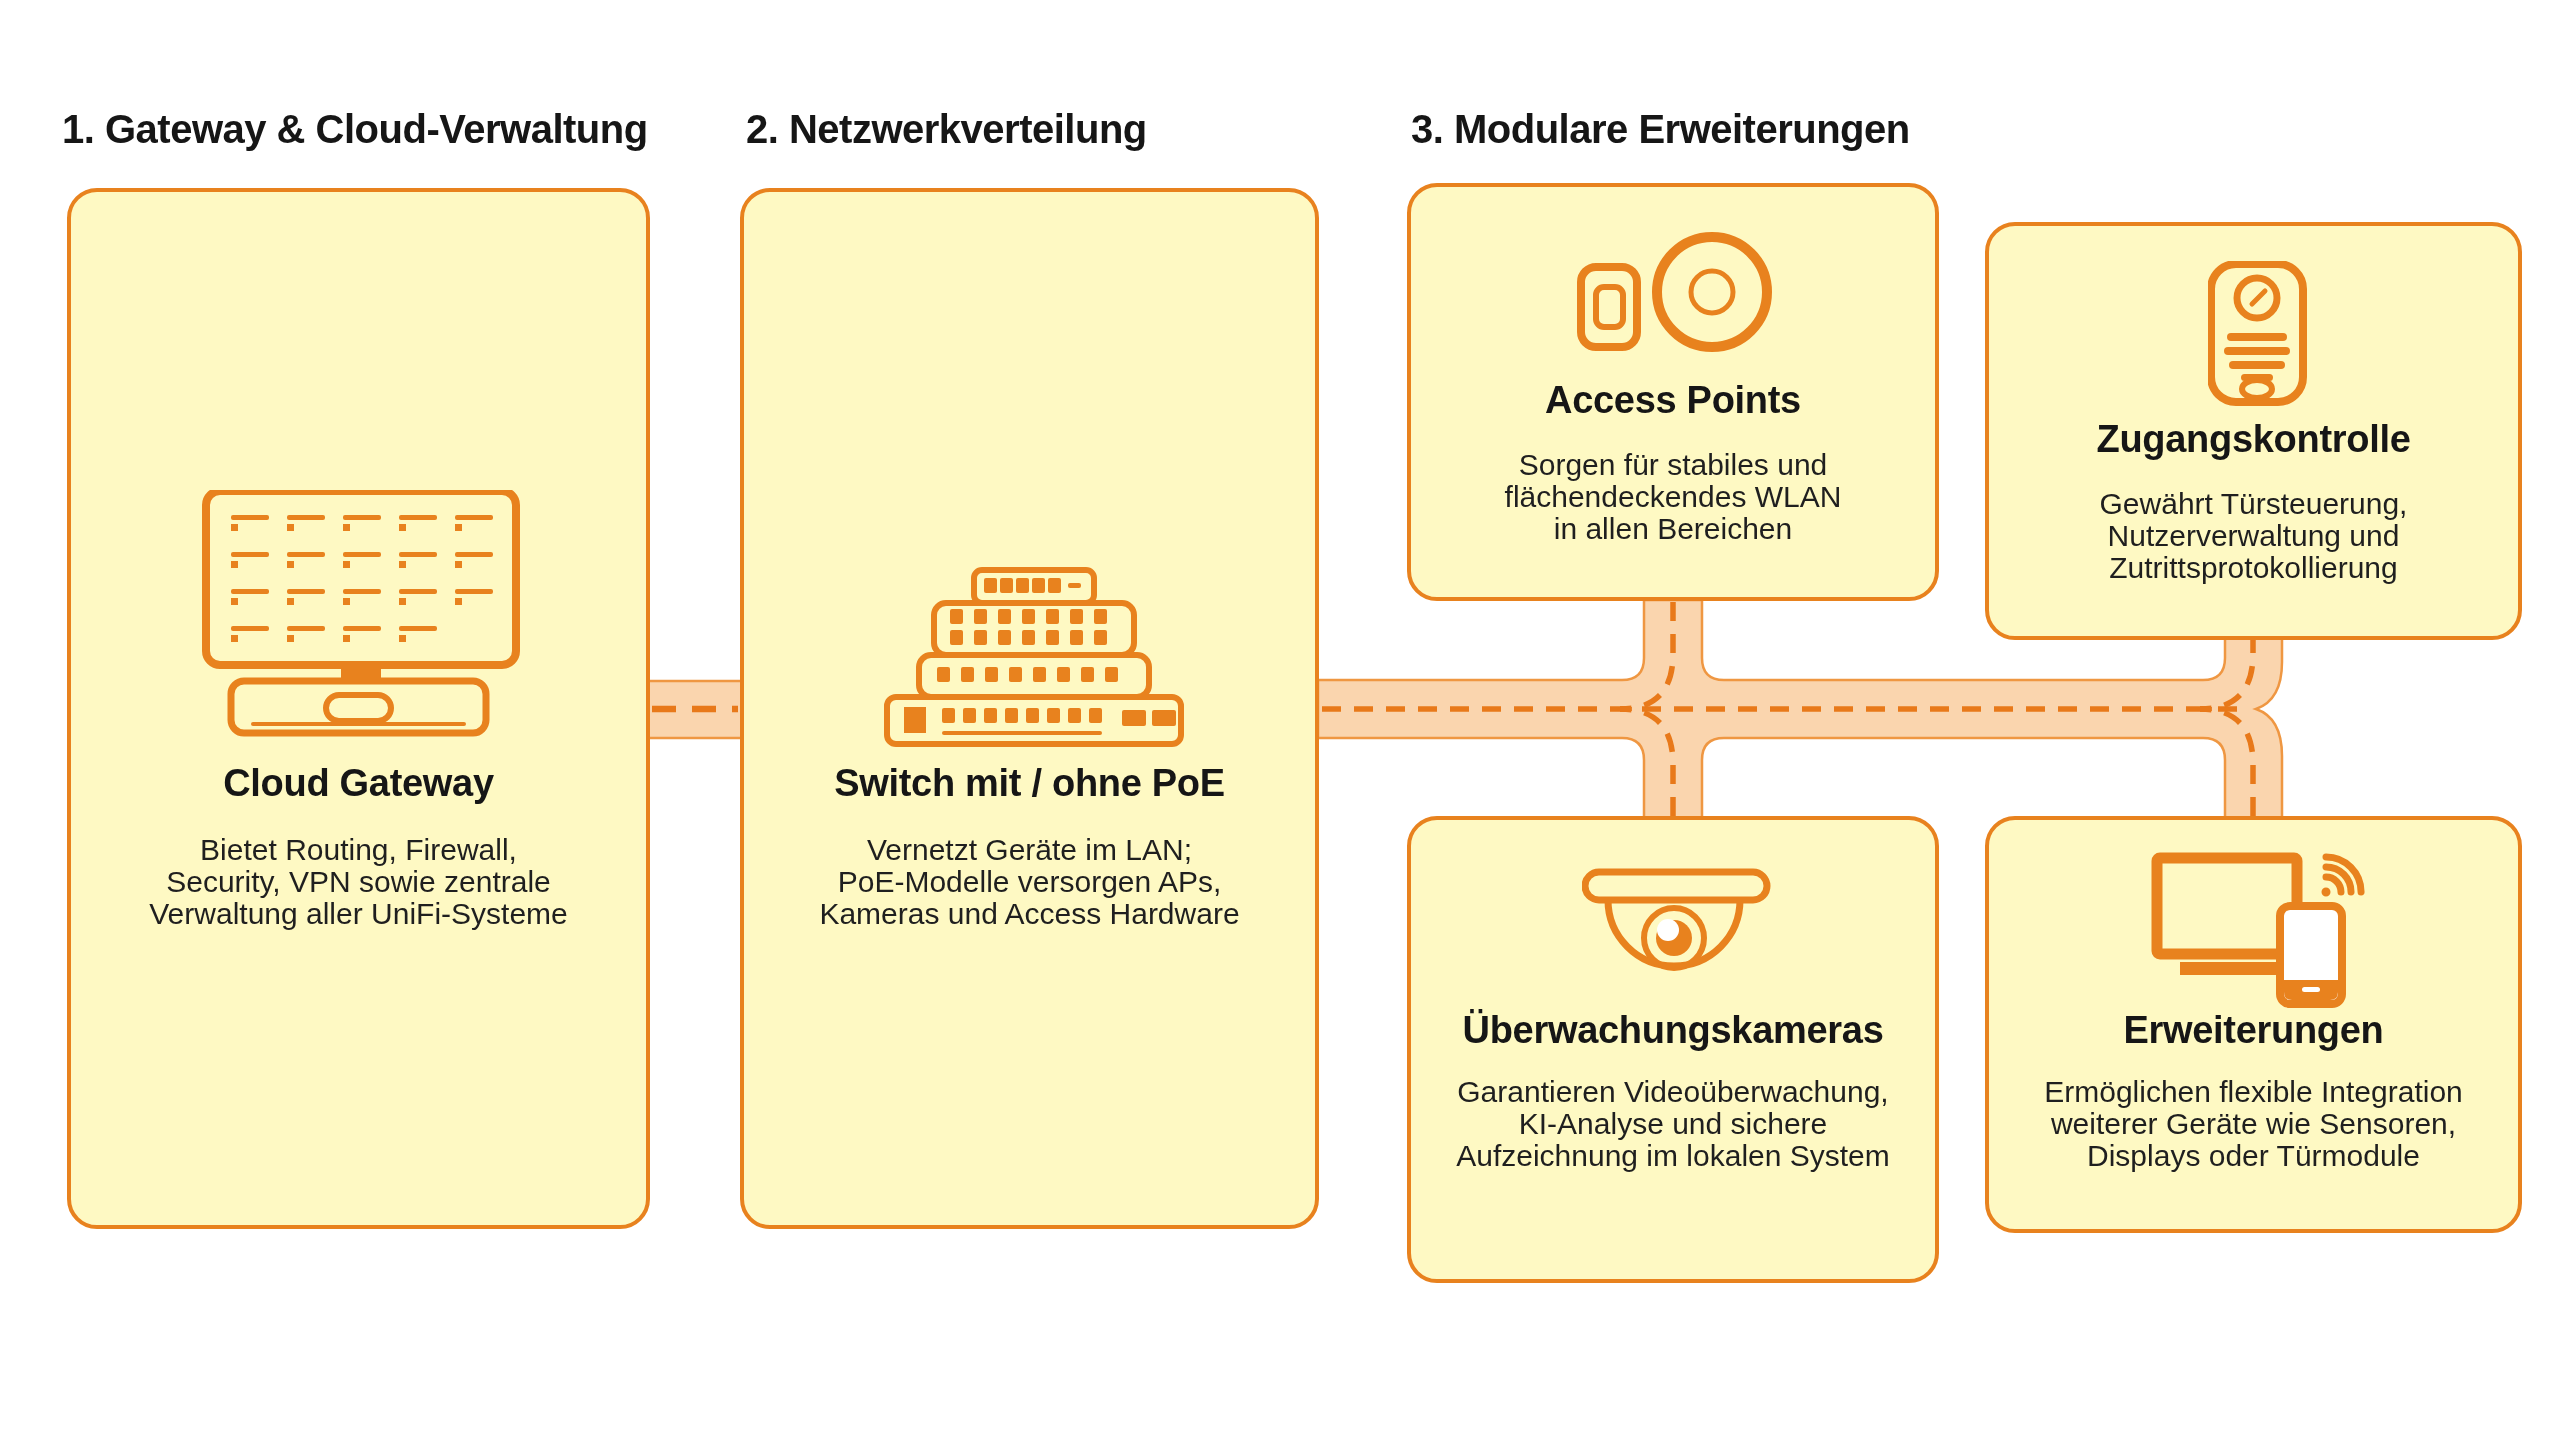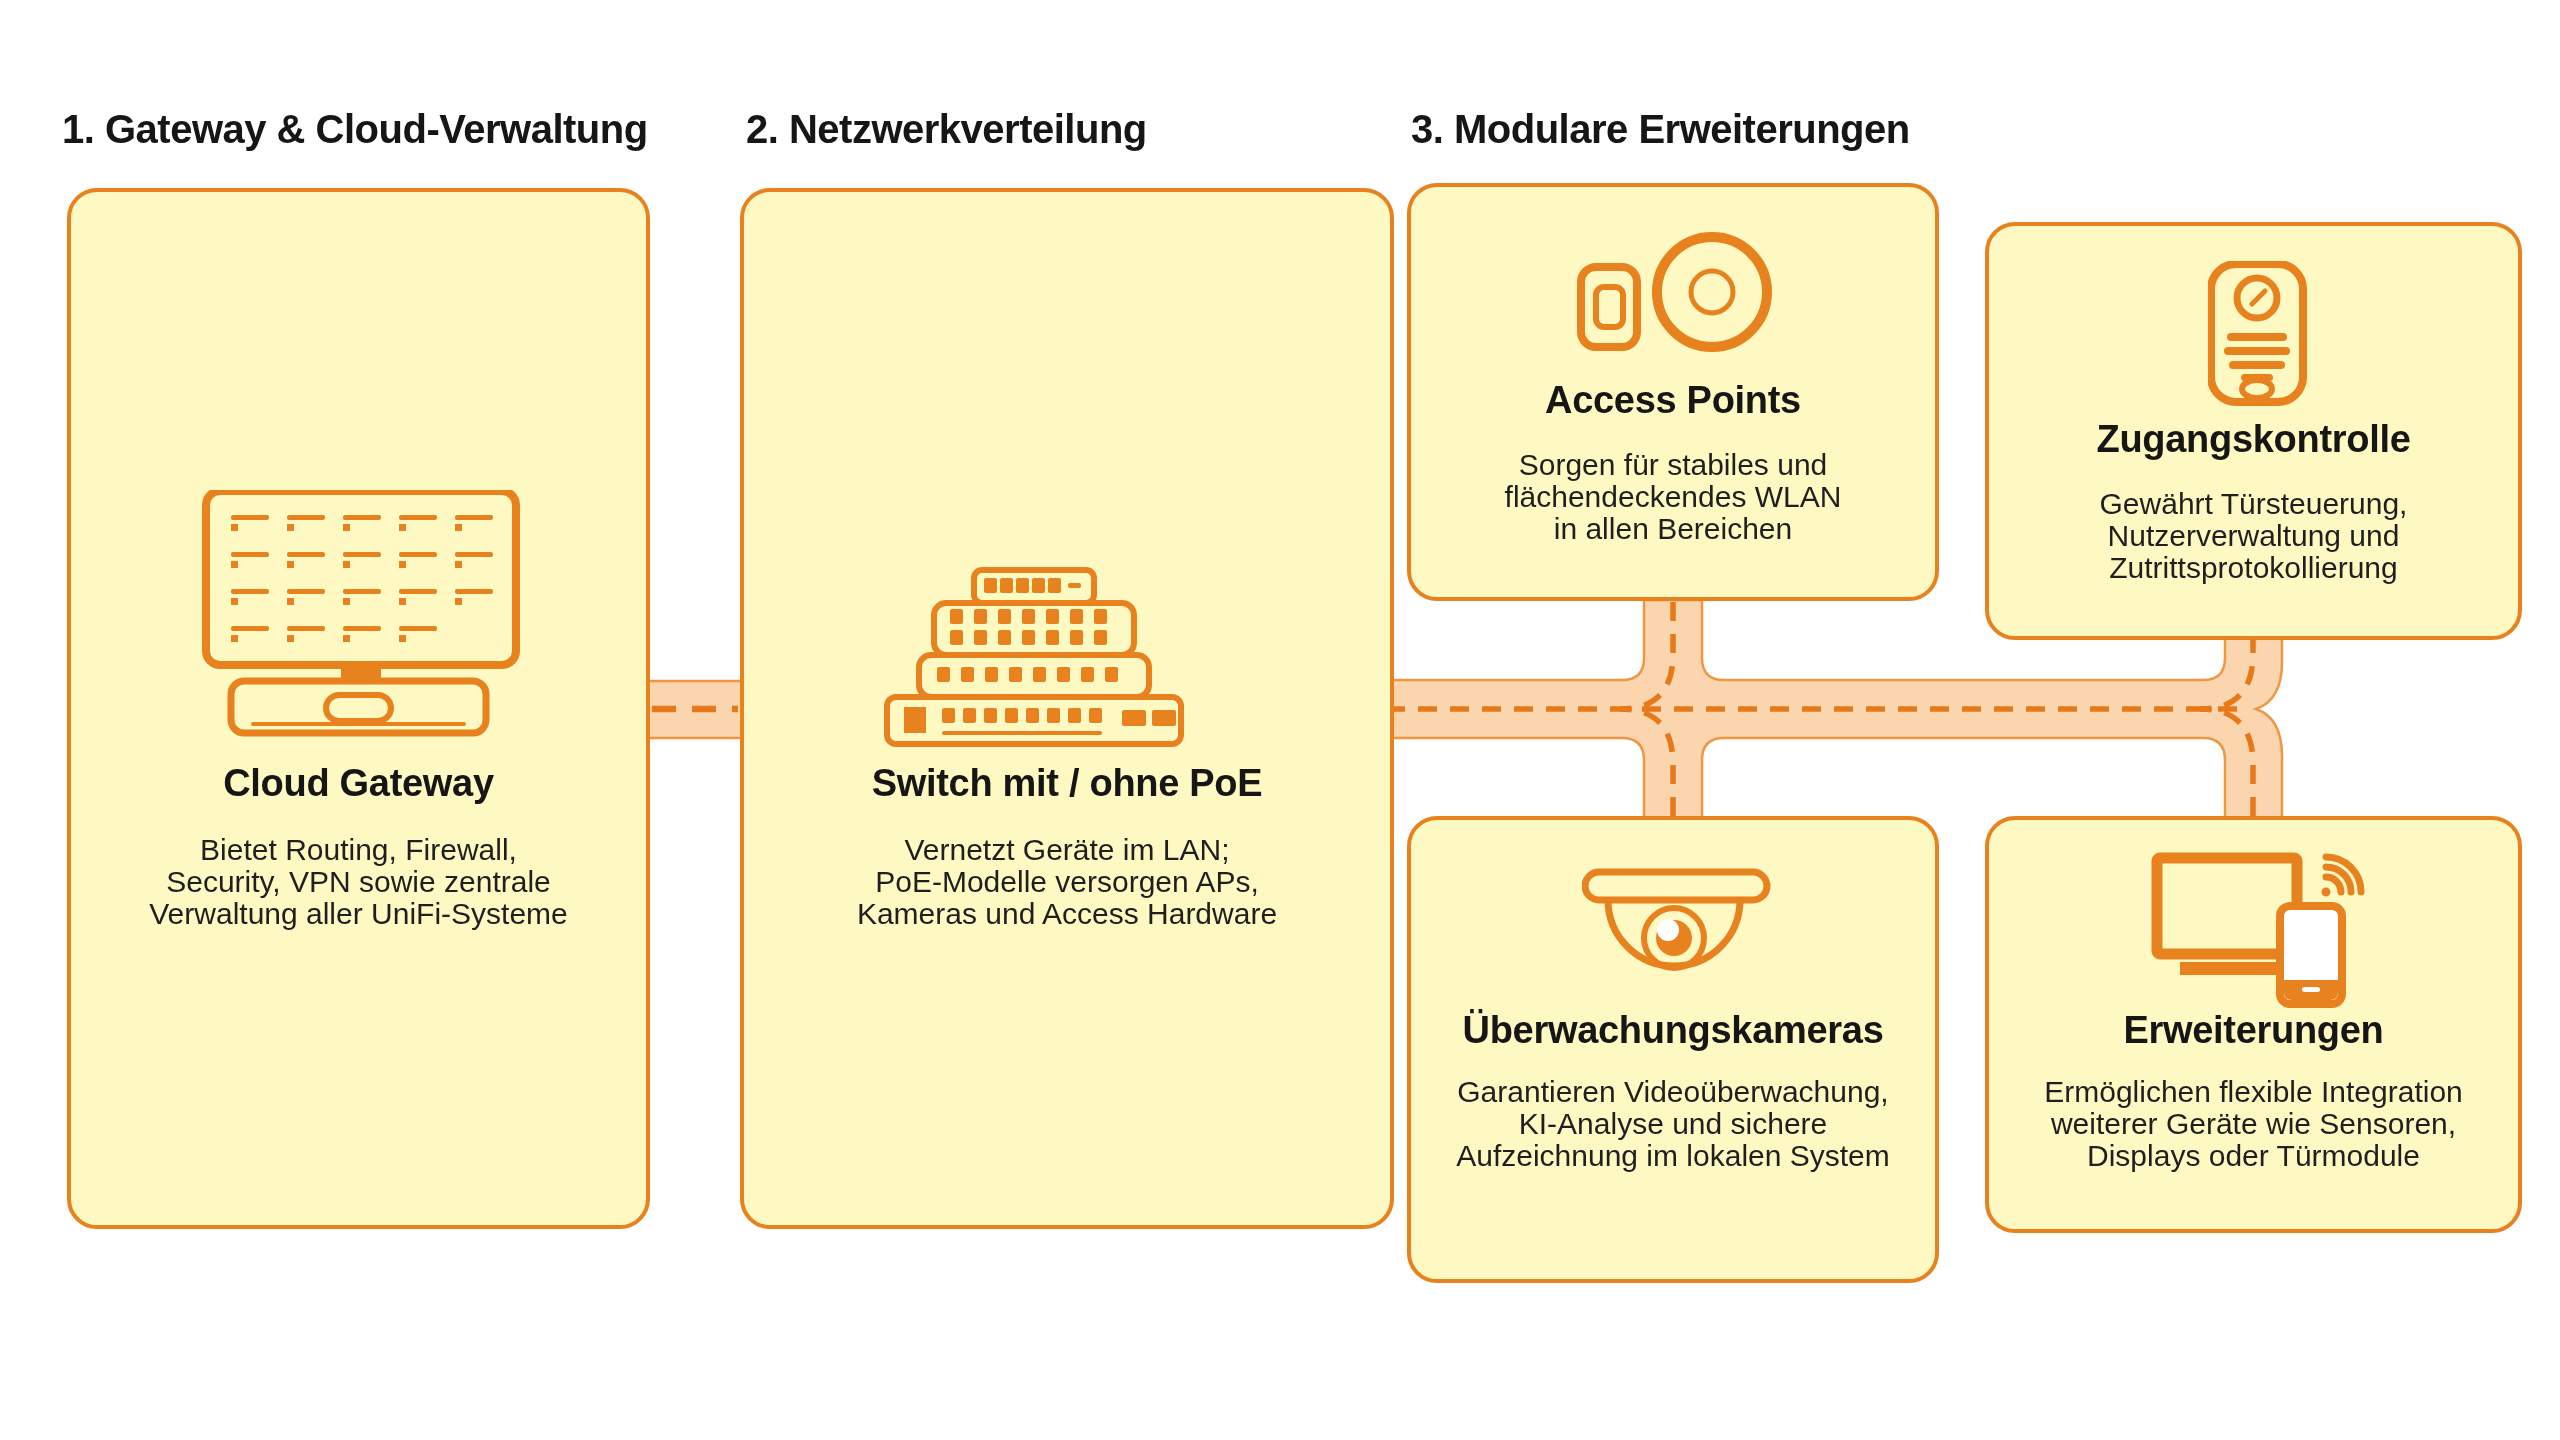--- a/index.html
+++ b/index.html
@@ -87,21 +87,21 @@
         <rect class="stroke" x="125" y="205" width="65" height="26" rx="13" stroke-width="6"></rect>
         <rect class="fillo" x="50" y="232" width="215" height="4" rx="2"></rect>
       </svg>
     </div>
     <div class="card-title" style="top:570px;">Cloud Gateway</div>
     <div class="card-body" style="top:642px;">Bietet Routing, Firewall,
 Security, VPN sowie zentrale
 Verwaltung aller UniFi-Systeme</div>
   </div>
 
-  <div class="card" style="left:740px;top:188px;width:654px;height:1041px;">
+  <div class="card" style="left:740px;top:188px;width:579px;height:1041px;">
     <div class="icon-wrap" style="left:140px;top:375px;">
       <svg width="300" height="180" viewBox="0 0 300 180">
         <defs>
             <rect id="port" width="13" height="15" rx="2" fill="#E8821E"></rect>
           </defs>
         <rect class="stroke" x="90" y="3" width="120" height="33" rx="8" stroke-width="6"></rect>
         <use href="#port" x="100" y="11"></use>
           <use href="#port" x="116" y="11"></use>
           <use href="#port" x="132" y="11"></use>
           <use href="#port" x="148" y="11"></use>

